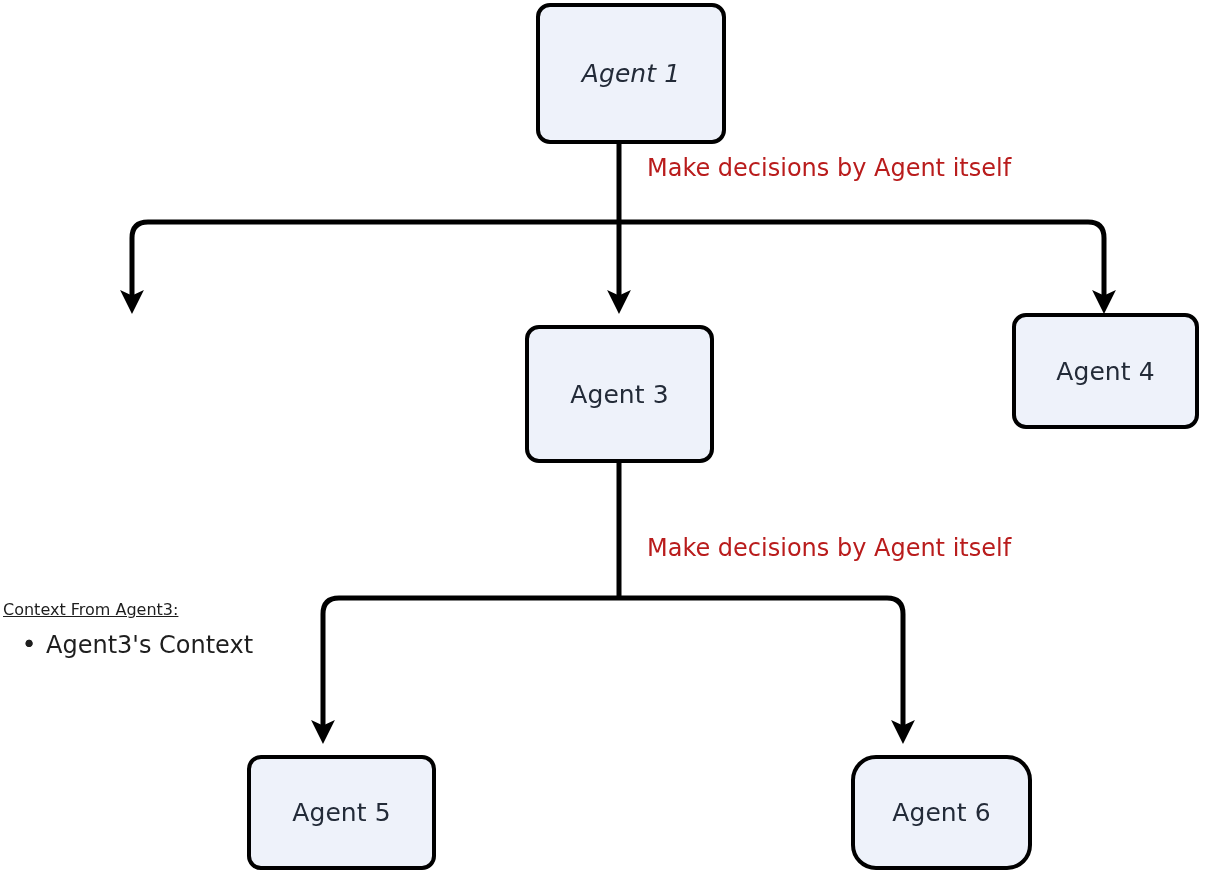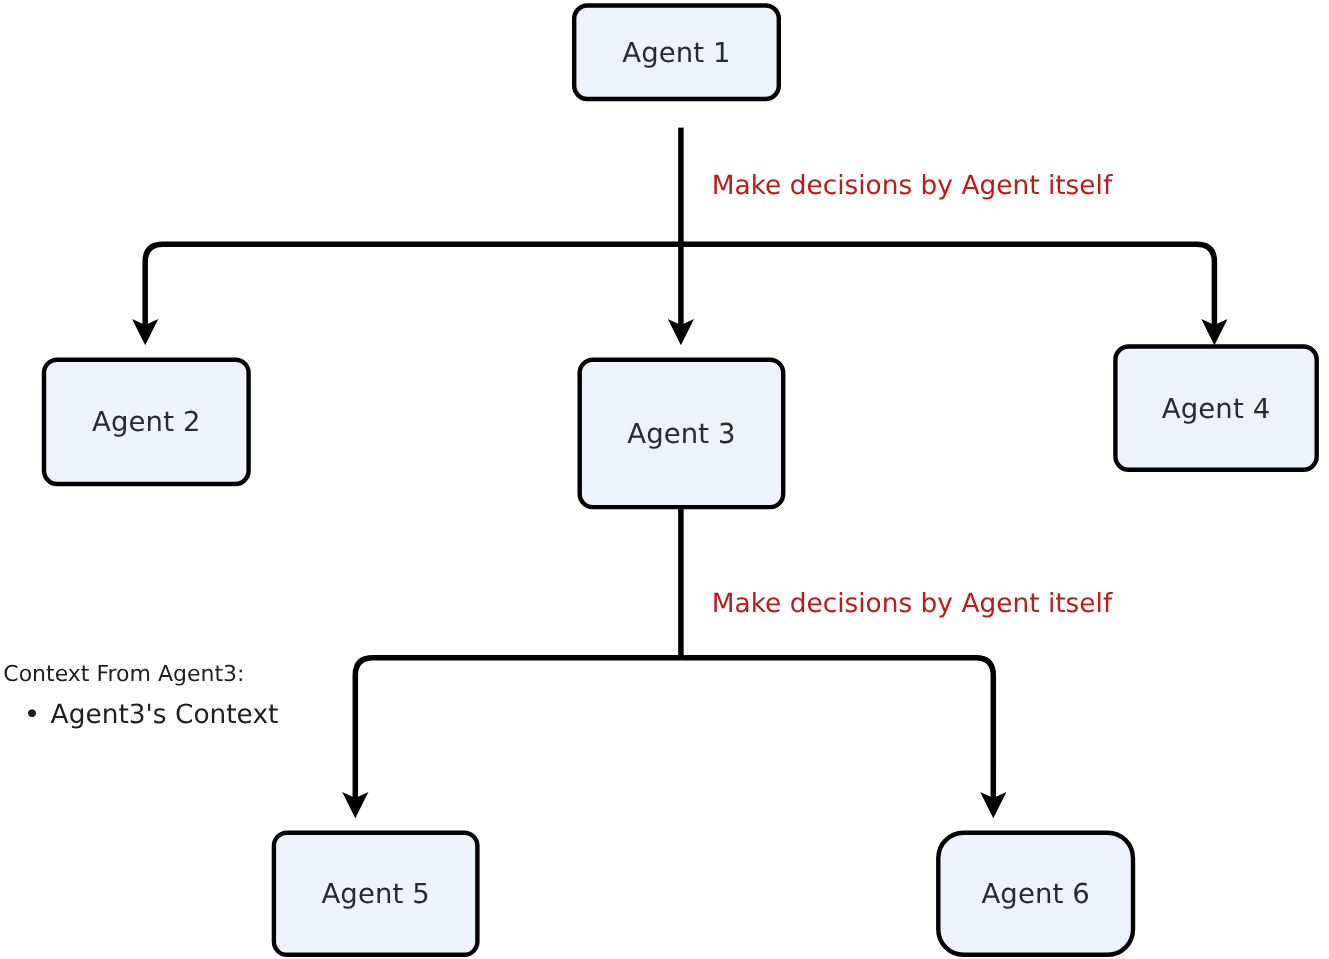--- a/index.html
+++ b/index.html
@@ -54,23 +54,24 @@
   #label-branch-2 { left: 647px; top: 536px; }
 
   #context-note {
     position: absolute;
     left: 3px;
     top: 602px;
     z-index: 4;
     color: #1e1e1e;
   }
   .context-title {
-    font-size: 20px;
+    font-size: 16px;
     line-height: 1.05;
     white-space: nowrap;
+    text-decoration: underline;
   }
   .context-list {
     margin: 6px 0 0 0;
     padding: 0;
     list-style: none;
   }
   .context-list li {
     font-size: 24px;
     line-height: 1.68;
     white-space: nowrap;
@@ -78,21 +79,21 @@
     position: relative;
   }
   .context-list li .bullet {
     position: absolute;
     left: 19px;
     top: 0;
     font-size: 24px;
   }
 
   
-  #node-agent-1 { left: 520px; top: 3px;   width: 190px; height: 89px; }
+  #node-agent-1 { left: 536px; top: 3px;   width: 190px; height: 141px; font-style: italic; }
   #node-agent-2 { left: 38px;  top: 325px; width: 190px; height: 117px; }
   #node-agent-3 { left: 525px; top: 325px; width: 189px; height: 138px; }
   #node-agent-4 { left: 1012px;top: 313px; width: 187px; height: 116px; }
   #node-agent-5 { left: 229px; top: 755px; width: 189px; height: 115px; margin-left: 18px; }
   #node-agent-6 { left: 851px; top: 755px; width: 181px; height: 115px; border-radius: 25px; }
 </style>
 </head>
 <body>
 
 <div id="canvas">
@@ -116,23 +117,20 @@
 
     <path d="M 619 598 L 339 598 Q 323 598 323 614 L 323 732" fill="none" stroke="#000000" stroke-width="5" marker-end="url(#arrow)"></path>
 
     <path d="M 619 598 L 887 598 Q 903 598 903 614 L 903 732" fill="none" stroke="#000000" stroke-width="5" marker-end="url(#arrow)"></path>
   </svg>
 
   <div class="node" id="node-agent-1">
     <span class="node-label">Agent 1</span>
   </div>
 
-  <div class="node" id="node-agent-2">
-    <span class="node-label">Agent 2</span>
-  </div>
 
   <div class="node" id="node-agent-3">
     <span class="node-label">Agent 3</span>
   </div>
 
   <div class="node" id="node-agent-4">
     <span class="node-label">Agent 4</span>
   </div>
 
   <div class="node" id="node-agent-5">

